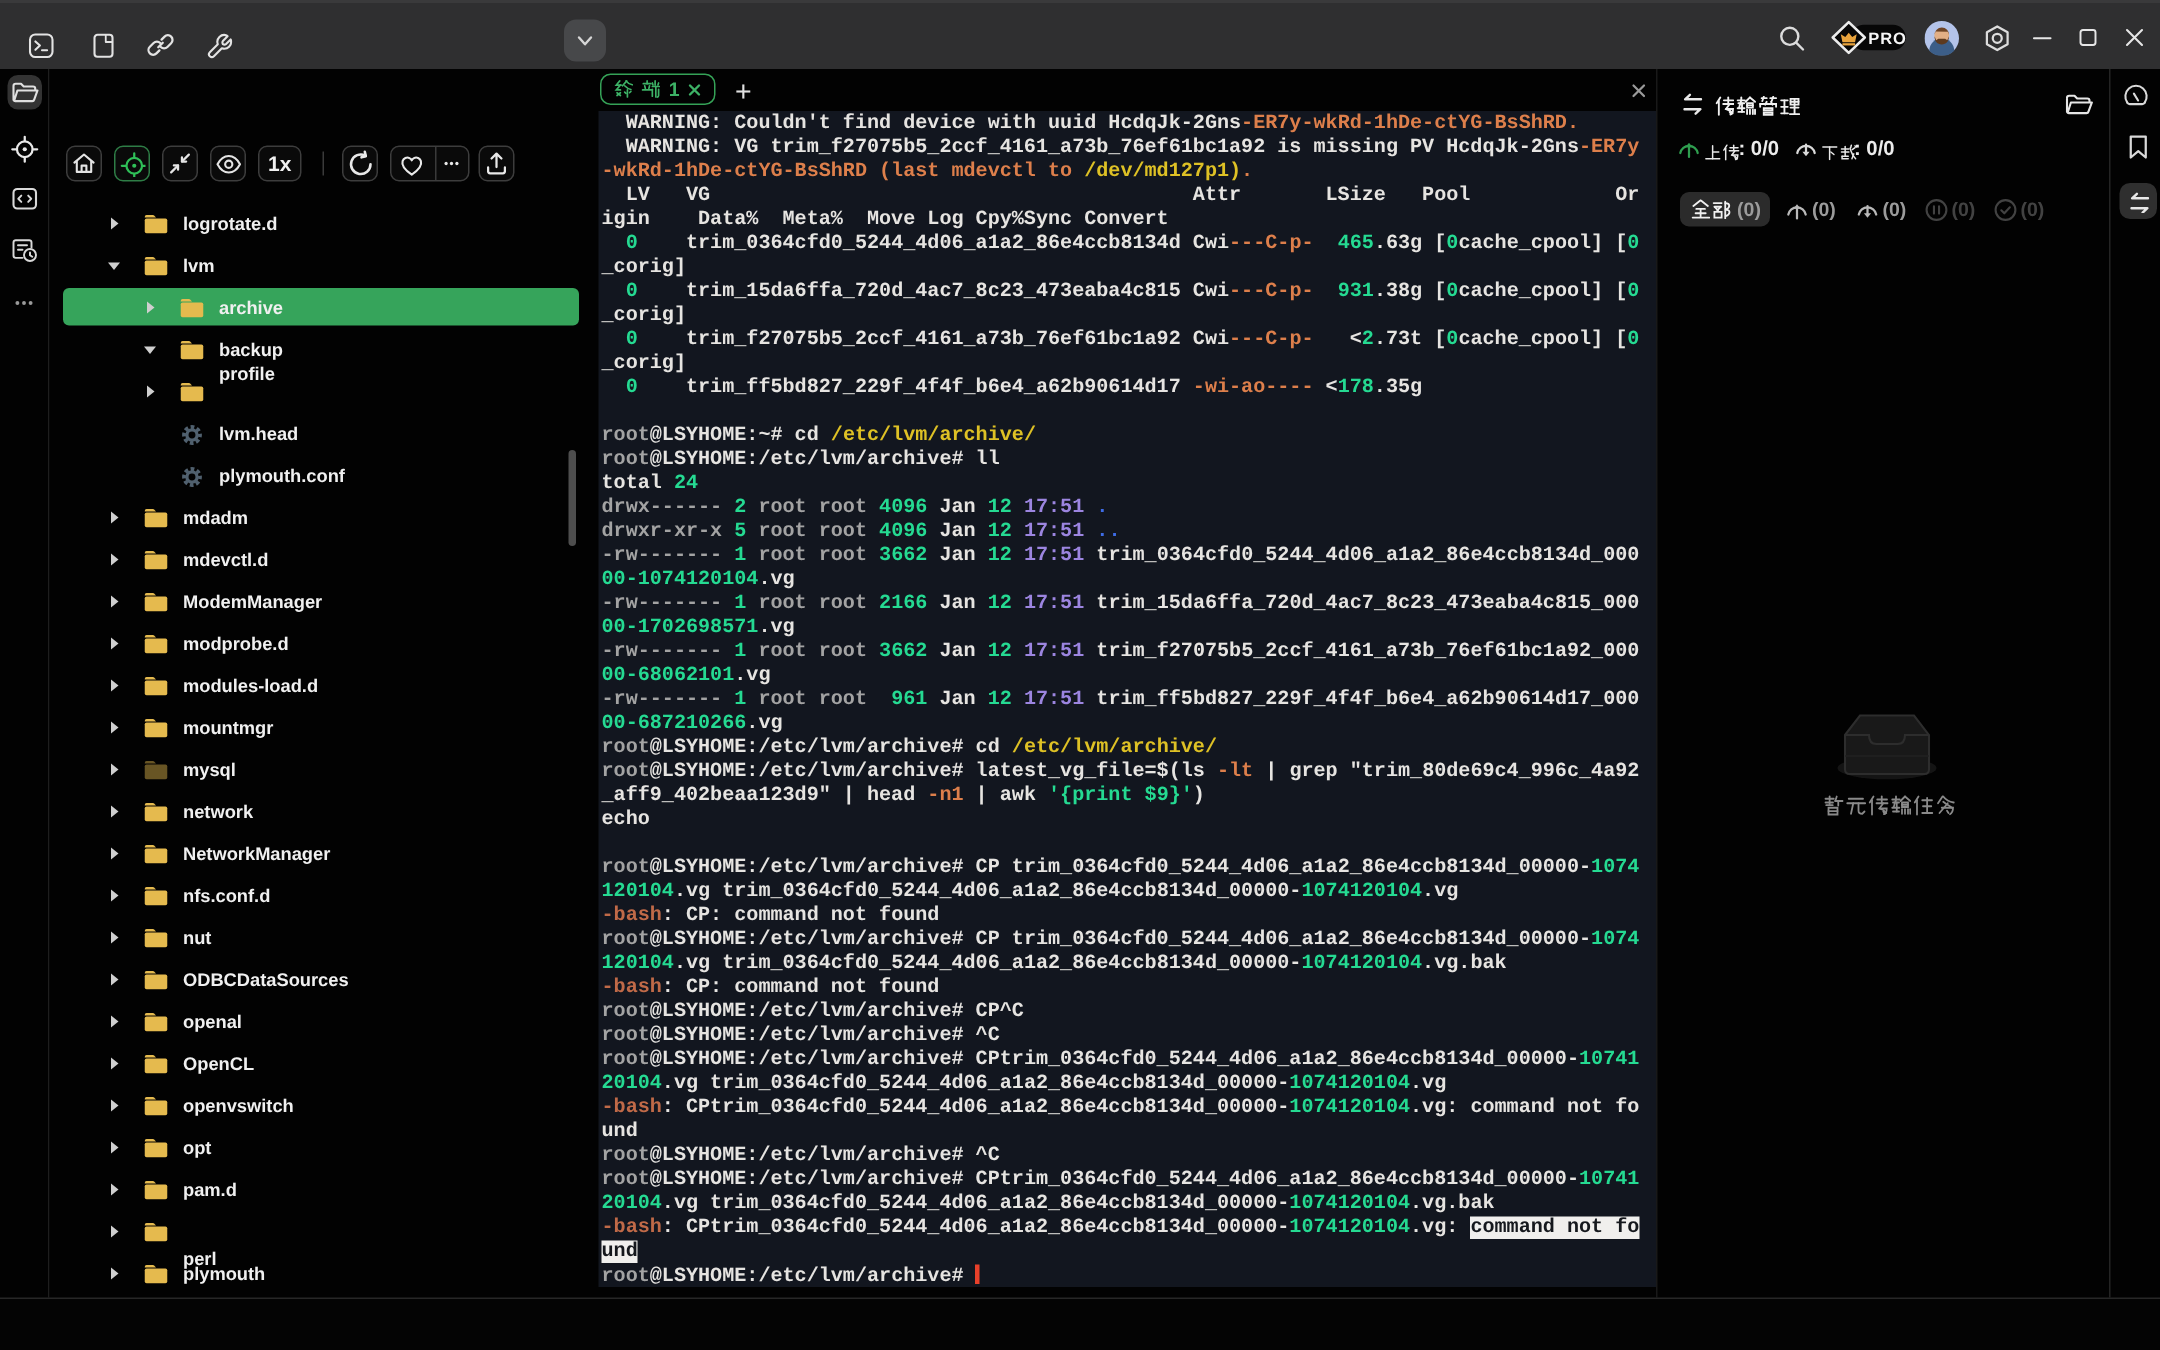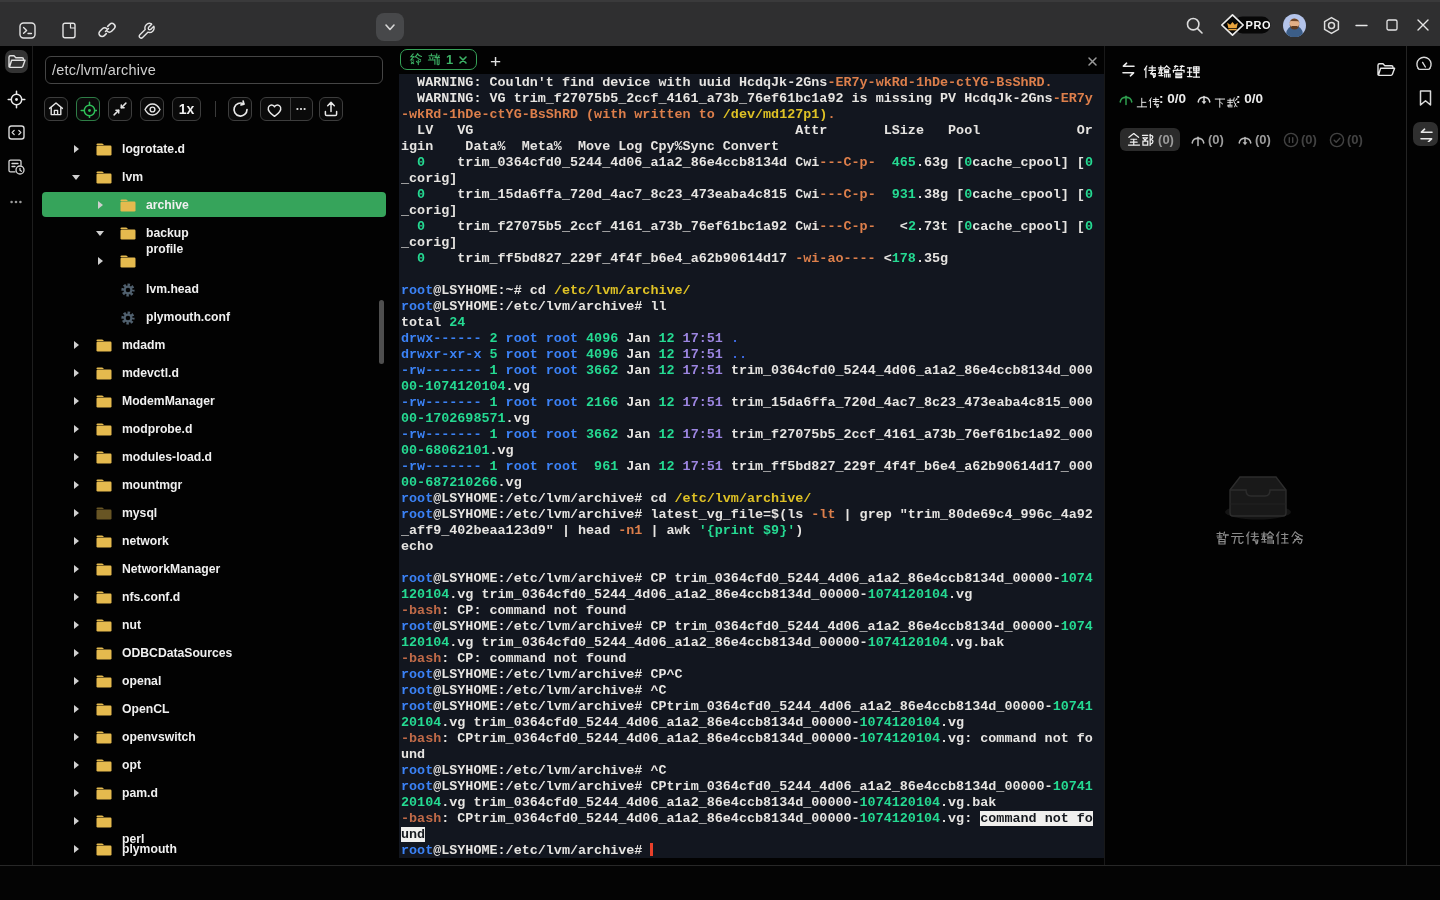--- a/index.html
+++ b/index.html
@@ -17,21 +17,21 @@
 .ticon{position:absolute}
 .tname{position:absolute;color:#f0f0f0;font-size:12.2px;font-weight:bold;line-height:28px;letter-spacing:0}
 #treewrap{position:absolute;left:0;top:0;width:359px;height:820px}
 #scrollbar{position:absolute;left:346px;top:254px;width:5px;height:64px;background:#4e4e4e;border-radius:3px}
 #midpane{position:absolute;left:392px;top:46px;width:712px;height:820px;background:#020202}
 #termtab{position:absolute;left:8px;top:3px;width:77px;height:21px;border:1.5px solid #35a257;border-radius:7px;display:flex;align-items:center;justify-content:center;gap:4px}
 #termtab .n{color:#3db266;font-size:13px;font-weight:bold;margin:0 1px}
 #term{position:absolute;left:7px;top:28px;width:705px;height:784px;background:#12161f}
 #term pre{position:absolute;left:2px;top:1px;font-family:"Liberation Mono",monospace;font-size:13.42px;font-weight:bold;line-height:16px;letter-spacing:0}
 #term i{font-style:normal}
-.w{color:#e6e4e1}.o{color:#dd7f4b}.g{color:#3b82f6}.y{color:#dec125}
+.w{color:#e6e4e1}.o{color:#dd7f4b}.g{color:#a3a3a3}.y{color:#dec125}
 .gr{color:#25da92}.pu{color:#9c85e0}.bl{color:#3e6ce6}.rb{color:#c06a48}
 .sel{background:#f0efed;color:#15181d}
 .cur{display:inline-block;width:3px;height:13px;background:#e8402a;vertical-align:-2px}
 #rightpanel{position:absolute;left:1104px;top:46px;width:302px;height:820px;background:#020202;border-left:1px solid #191919}
 #rightstrip{position:absolute;left:1406px;top:46px;width:34px;height:820px;background:#020202;border-left:1px solid #242424}
 #footer{position:absolute;left:0;top:865px;width:1440px;height:35px;background:#040404;border-top:1px solid #272727}
 .cj{display:inline-block;vertical-align:middle;margin:0 0.5px}
 .rtxt{color:#ececec;font-size:13.5px;font-weight:bold;line-height:15px}
 .dim{opacity:.42}
 </style></head>
@@ -139,21 +139,20 @@
   <div style="position:absolute;left:8px;top:148px"><svg class="ic " width="16" height="16" viewBox="0 0 16 16" fill="none" stroke="#e3e3e3" stroke-width="1.5" stroke-linecap="round" stroke-linejoin="round" style="">
         <g fill="#9a9a9a" stroke="none">
           <circle cx="3.5999999999999996" cy="8" r="1.3"></circle>
           <circle cx="8.0" cy="8" r="1.3"></circle>
           <circle cx="12.4" cy="8" r="1.3"></circle>
         </g>
       </svg></div>
 </div>
 
 <div id="filepanel">
-  <div id="pathbox">/etc/lvm/archive</div>
   <div class="tbtn" style="left:11px;width:24px">
       <svg class="ic " width="18" height="18" viewBox="0 0 18 18" fill="none" stroke="#e4e4e4" stroke-width="1.4" stroke-linecap="round" stroke-linejoin="round" style="">
         <path d="M2.6 8.4 L9 3 L15.4 8.4"></path>
         <path d="M4.2 7.6 V14.6 H13.8 V7.6"></path>
         <path d="M7.4 14.4 V10.4 H10.6 V14.4"></path>
       </svg>
     </div>
   <div class="tbtn" style="left:43px;width:24px;border-color:#2e7d46">
       <svg class="ic " width="17" height="17" viewBox="0 0 17 17" fill="none" stroke="#2fbf58" stroke-width="1.5" stroke-linecap="round" stroke-linejoin="round" style="">
         <circle cx="9.5" cy="9.5" r="5.2"></circle>
@@ -419,21 +418,21 @@
         <path d="M2 2 L8 8 M8 2 L2 8"></path>
       </svg>
     </div>
   <span style="position:absolute;left:98px;top:5px;color:#e0e0e0;font-size:19px;font-weight:400">+</span>
   <span style="position:absolute;left:695px;top:7px"><svg class="ic " width="11" height="11" viewBox="0 0 11 11" fill="none" stroke="#9a9a9a" stroke-width="1.5" stroke-linecap="round" stroke-linejoin="round" style="">
         <path d="M2 2 L9 9 M9 2 L2 9"></path>
       </svg></span>
   <div id="term">
       <pre><i class="w">  WARNING: Couldn't find device with uuid HcdqJk-2Gns</i><i class="o">-ER7y-wkRd-1hDe-ctYG-BsShRD.</i>
 <i class="w">  WARNING: VG trim_f27075b5_2ccf_4161_a73b_76ef61bc1a92 is missing PV HcdqJk-2Gns</i><i class="o">-ER7y</i>
-<i class="o">-wkRd-1hDe-ctYG-BsShRD (with written to </i><i class="y">/dev/md127p1)</i><i class="o">.</i>
+<i class="o">-wkRd-1hDe-ctYG-BsShRD (last mdevctl to </i><i class="y">/dev/md127p1)</i><i class="o">.</i>
 <i class="w">  LV   VG                                        Attr       LSize   Pool            Or</i>
 <i class="w">igin    Data%  Meta%  Move Log Cpy%Sync Convert</i>
 <i class="w">  </i><i class="gr">0</i><i class="w">    trim_0364cfd0_5244_4d06_a1a2_86e4ccb8134d </i><i class="w">Cwi</i><i class="o">---C-p-</i><i class="w">  </i><i class="gr">465</i><i class="w">.63g</i><i class="w"> [</i><i class="gr">0</i><i class="w">cache_cpool] [</i><i class="gr">0</i>
 <i class="w">_corig]</i>
 <i class="w">  </i><i class="gr">0</i><i class="w">    trim_15da6ffa_720d_4ac7_8c23_473eaba4c815 </i><i class="w">Cwi</i><i class="o">---C-p-</i><i class="w">  </i><i class="gr">931</i><i class="w">.38g</i><i class="w"> [</i><i class="gr">0</i><i class="w">cache_cpool] [</i><i class="gr">0</i>
 <i class="w">_corig]</i>
 <i class="w">  </i><i class="gr">0</i><i class="w">    trim_f27075b5_2ccf_4161_a73b_76ef61bc1a92 </i><i class="w">Cwi</i><i class="o">---C-p-</i><i class="w">   &lt;</i><i class="gr">2</i><i class="w">.73t</i><i class="w"> [</i><i class="gr">0</i><i class="w">cache_cpool] [</i><i class="gr">0</i>
 <i class="w">_corig]</i>
 <i class="w">  </i><i class="gr">0</i><i class="w">    trim_ff5bd827_229f_4f4f_b6e4_a62b90614d17 </i><i class="o">-wi-ao----</i><i class="w"> &lt;</i><i class="gr">178</i><i class="w">.35g</i>
 

